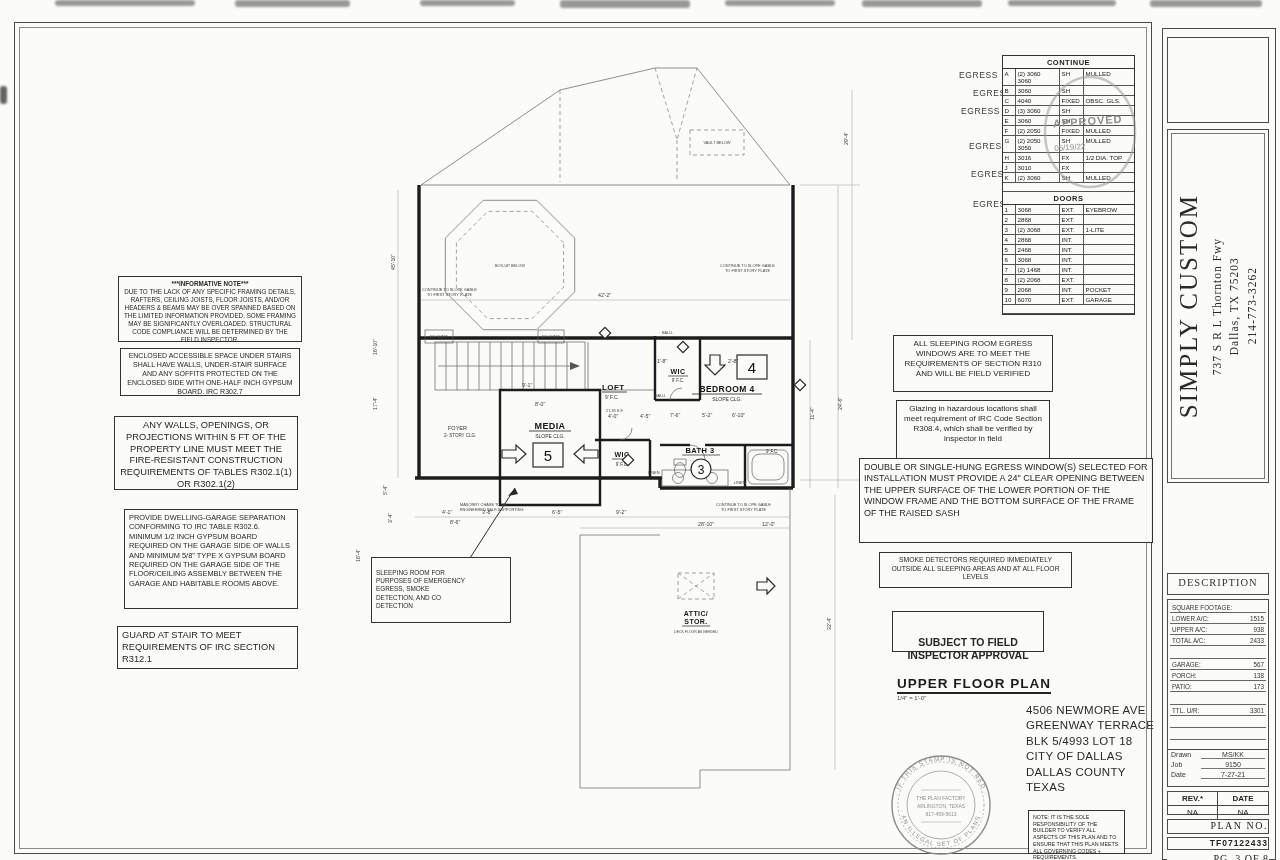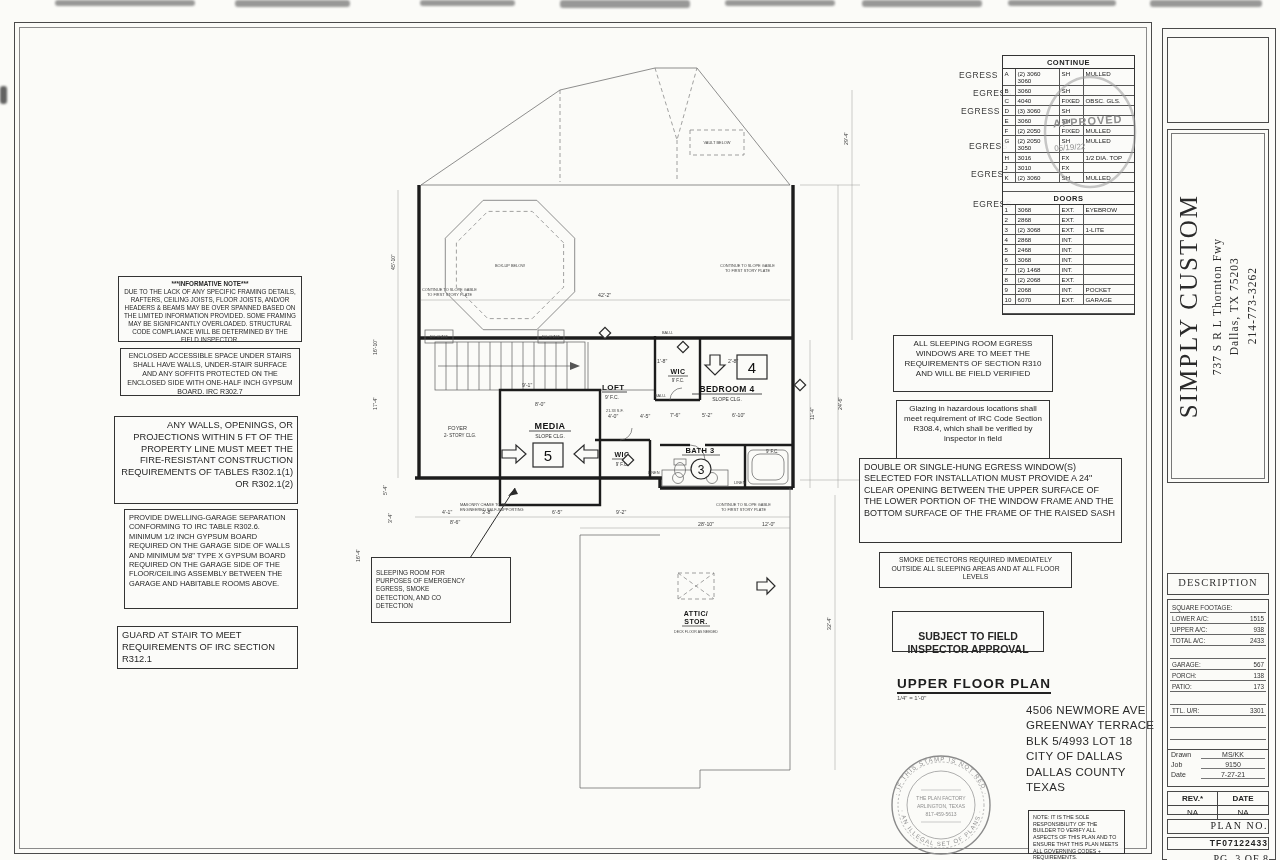--- a/index.html
+++ b/index.html
@@ -257,21 +257,21 @@
     <rect class="mark" x="294" y="416" width="8" height="8" transform="rotate(45 298 420)"></rect>
   </svg>
 
   <div class="note c" style="left:118px;top:276px;width:184px;height:66px;font-size:6.3px;">
     <span class="nt">***INFORMATIVE NOTE***</span>
     <span>DUE TO THE LACK OF ANY SPECIFIC FRAMING DETAILS, RAFTERS, CEILING JOISTS, FLOOR JOISTS, AND/OR HEADERS &amp; BEAMS MAY BE OVER SPANNED BASED ON THE LIMITED INFORMATION PROVIDED. SOME FRAMING MAY BE SIGNIFICANTLY OVERLOADED. STRUCTURAL CODE COMPLIANCE WILL BE DETERMINED BY THE FIELD INSPECTOR.</span>
   </div>
   <div class="note c" style="left:120px;top:348px;width:180px;height:48px;font-size:7px;">
     <span>ENCLOSED ACCESSIBLE SPACE UNDER STAIRS SHALL HAVE WALLS, UNDER-STAIR SURFACE AND ANY SOFFITS PROTECTED ON THE ENCLOSED SIDE WITH ONE-HALF INCH GYPSUM BOARD. IRC R302.7</span>
   </div>
-  <div class="note c" style="left:114px;top:416px;width:184px;height:88px;font-size:9.3px;text-align:right;">
+  <div class="note c" style="left:114px;top:416px;width:184px;height:74px;font-size:9.3px;">
     <span>ANY WALLS, OPENINGS, OR PROJECTIONS WITHIN 5 FT OF THE PROPERTY LINE MUST MEET THE FIRE-RESISTANT CONSTRUCTION REQUIREMENTS OF TABLES R302.1(1) OR R302.1(2)</span>
   </div>
   <div class="note" style="left:124px;top:509px;width:174px;height:100px;font-size:7.4px;">
     <span>PROVIDE DWELLING-GARAGE SEPARATION CONFORMING TO IRC TABLE R302.6.  MINIMUM 1/2 INCH GYPSUM BOARD REQUIRED ON THE GARAGE SIDE OF WALLS AND MINIMUM 5/8" TYPE X GYPSUM BOARD REQUIRED ON THE GARAGE SIDE OF THE FLOOR/CEILING ASSEMBLY BETWEEN THE GARAGE AND HABITABLE ROOMS ABOVE.</span>
   </div>
   <div class="note" style="left:117px;top:626px;width:181px;height:43px;font-size:9.3px;">
     <span>GUARD AT STAIR TO MEET REQUIREMENTS OF IRC SECTION R312.1</span>
   </div>
 
   <div class="note" style="left:371px;top:557px;width:140px;height:66px;font-size:6.4px;white-space:pre-line;">
@@ -447,27 +447,27 @@
     <text x="78" y="63" text-anchor="middle" transform="rotate(-4 78 63)" style="font-size:11px;font-weight:bold;letter-spacing:1px;" class="gray">APPROVED</text>
     <text x="60" y="88" text-anchor="middle" transform="rotate(-4 60 88)" style="font-size:8px;" class="gray">05/19/22</text>
   </svg>
 
   <div class="note c" style="left:893px;top:335px;width:160px;height:57px;font-size:8px;">
     <span>ALL SLEEPING ROOM EGRESS WINDOWS ARE TO MEET THE REQUIREMENTS OF SECTION R310 AND WILL BE FIELD VERIFIED</span>
   </div>
   <div class="note c" style="left:896px;top:400px;width:154px;height:59px;font-size:8px;">
     <span>Glazing in hazardous locations shall meet requirement of IRC Code Section R308.4, which shall be verified by inspector in field</span>
   </div>
-  <div class="note" style="left:859px;top:458px;width:263px;height:85px;font-size:9px;">
+  <div class="note" style="left:859px;top:458px;width:294px;height:85px;font-size:9px;">
     <span>DOUBLE OR SINGLE-HUNG EGRESS WINDOW(S) SELECTED FOR INSTALLATION MUST PROVIDE A 24" CLEAR OPENING BETWEEN THE UPPER SURFACE OF THE LOWER PORTION OF THE WINDOW FRAME AND THE BOTTOM SURFACE OF THE FRAME OF THE RAISED SASH</span>
   </div>
   <div class="note c" style="left:879px;top:552px;width:193px;height:36px;font-size:6.8px;">
     <span>SMOKE DETECTORS REQUIRED IMMEDIATELY OUTSIDE ALL SLEEPING AREAS AND AT ALL FLOOR LEVELS</span>
   </div>
-  <div class="note c" style="left:892px;top:611px;width:152px;height:41px;font-size:10.5px;font-weight:bold;padding-top:18px;">
+  <div class="note c" style="left:892px;top:611px;width:152px;height:41px;font-size:10.5px;font-weight:bold;padding-top:24px;">
     <span>SUBJECT TO FIELD INSPECTOR APPROVAL</span>
   </div>
 
   <div class="plan-title">UPPER FLOOR PLAN</div>
   <div class="plan-scale">1/4" = 1'-0"</div>
 
   <div class="addr">
     <div>4506 NEWMORE AVE</div>
     <div>GREENWAY TERRACE</div>
     <div>BLK 5/4993 LOT 18</div>

